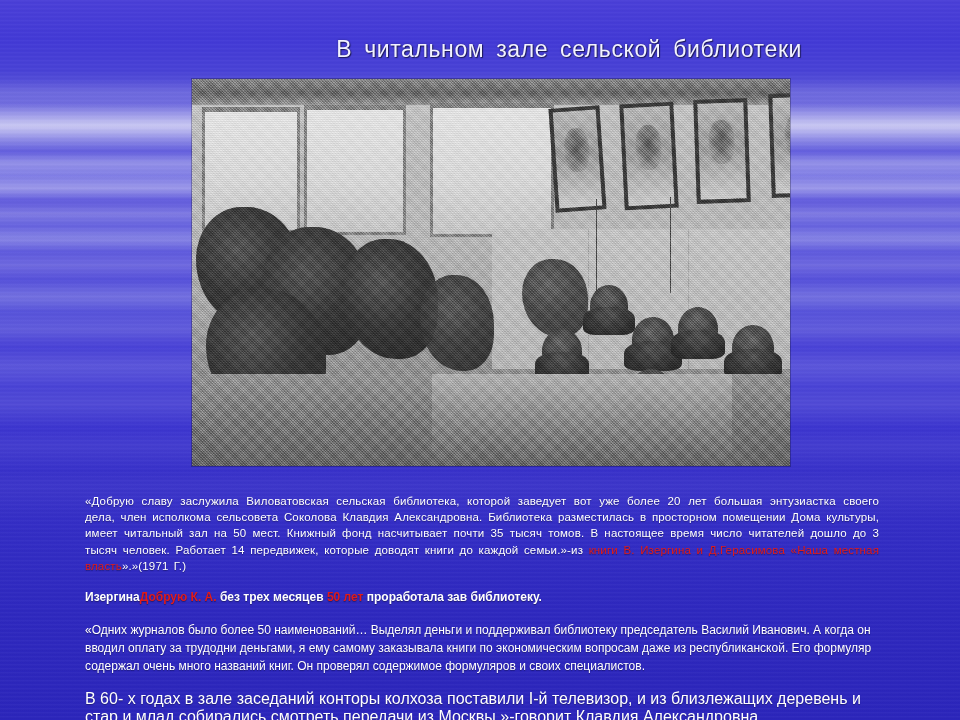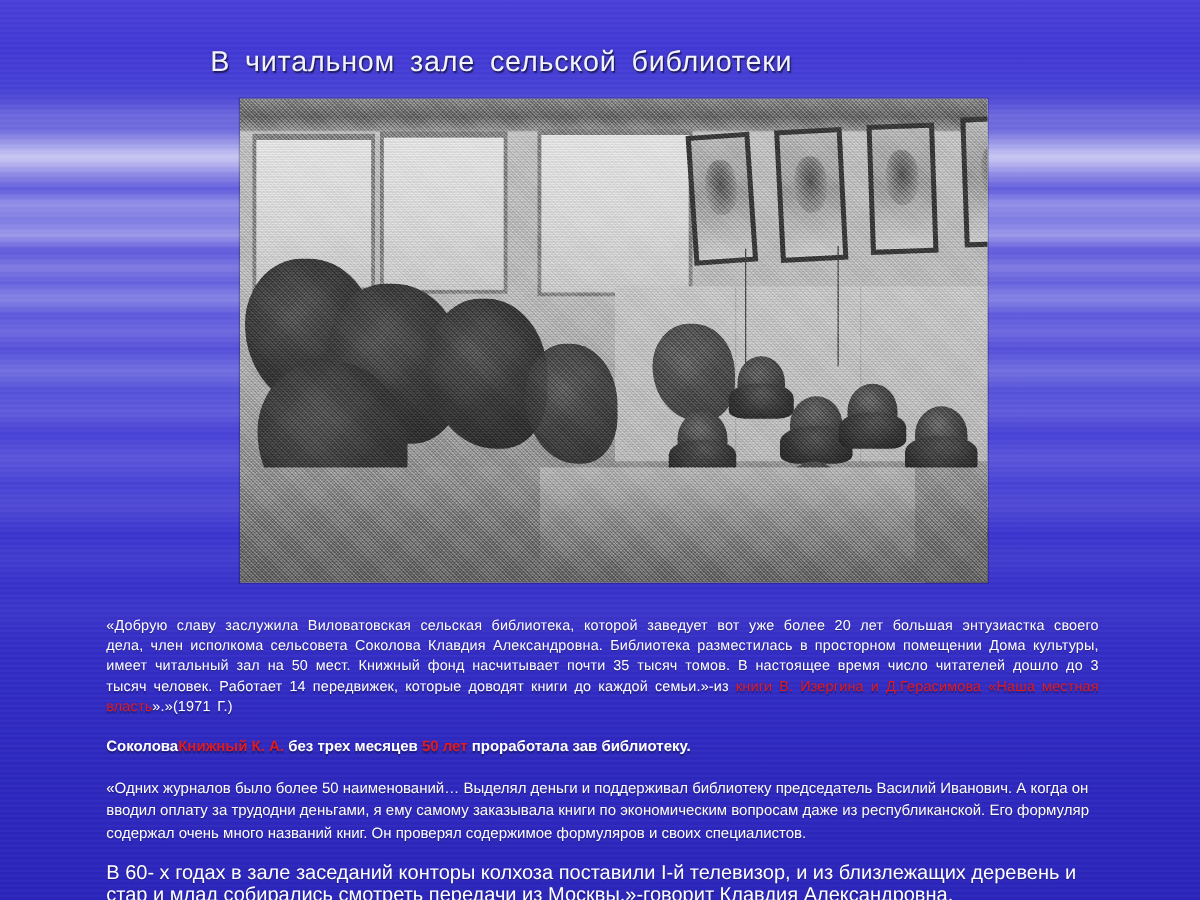--- a/index.html
+++ b/index.html
@@ -70,21 +70,21 @@
       to bottom,
       rgba(255,255,255,0.035) 0px,
       rgba(255,255,255,0.035) 1px,
       rgba(0,0,0,0.025) 2px,
       rgba(0,0,0,0.00) 4px);
     opacity:.8;
   }
 
   
   .title{
-    position:absolute;top:36px;left:0;width:802px;text-align:center;
+    position:absolute;top:36px;left:0;width:802px;text-align:right;
     font-size:23px;font-weight:400;color:#f2f2ff;letter-spacing:.6px;
     word-spacing:5px;
     text-shadow:1px 1px 1px rgba(0,0,0,.55), 0 0 2px rgba(0,0,0,.35);
   }
 
   
   .photo{
     position:absolute;left:192px;top:79px;width:598px;height:387px;
     overflow:hidden;
     background:#b9b9b9;
@@ -285,20 +285,20 @@
     <div class="floorlight"></div>
 
     <div class="grain"></div>
     <div class="grain2"></div>
   </div>
 
   <div class="body-text">
 
     <p class="para p-quote"><span>«Добрую славу заслужила Виловатовская сельская библиотека, которой заведует вот уже более 20 лет большая энтузиастка своего дела, член исполкома сельсовета Соколова Клавдия Александровна. Библиотека разместилась в просторном помещении Дома культуры, имеет читальный зал на 50 мест. Книжный фонд насчитывает почти 35 тысяч томов. В настоящее время число читателей дошло до 3 тысяч человек. Работает 14 передвижек, которые доводят книги до каждой семьи.»-из </span><span class="red">книги В. Изергина и Д.Герасимова «Наша местная власть</span><span>».»(1971 Г.)</span></p>
 
-    <p class="para p-sokolova"><span>Соколова</span><span class="red-b">Книжный К. А.</span><span> без трех месяцев </span><span class="red-b">50 лет</span><span> проработала зав библиотеку.</span></p>
+    <p class="para p-sokolova"><span>Изергина</span><span class="red-b">Добрую К. А.</span><span> без трех месяцев </span><span class="red-b">50 лет</span><span> проработала зав библиотеку.</span></p>
 
     <p class="para p-journals"> «Одних журналов было более 50 наименований… Выделял деньги и поддерживал библиотеку председатель Василий Иванович. А когда он вводил оплату за трудодни деньгами, я ему самому заказывала книги по экономическим вопросам даже из республиканской. Его формуляр содержал очень много названий книг. Он проверял содержимое формуляров и своих специалистов.</p>
 
     <p class="para p-sixties">В 60- х годах в зале заседаний конторы колхоза поставили I-й телевизор, и из близлежащих деревень и стар и млад собирались смотреть передачи из Москвы.»-говорит Клавдия Александровна.</p>
 
   </div>
 </div>
 
 </body></html>

